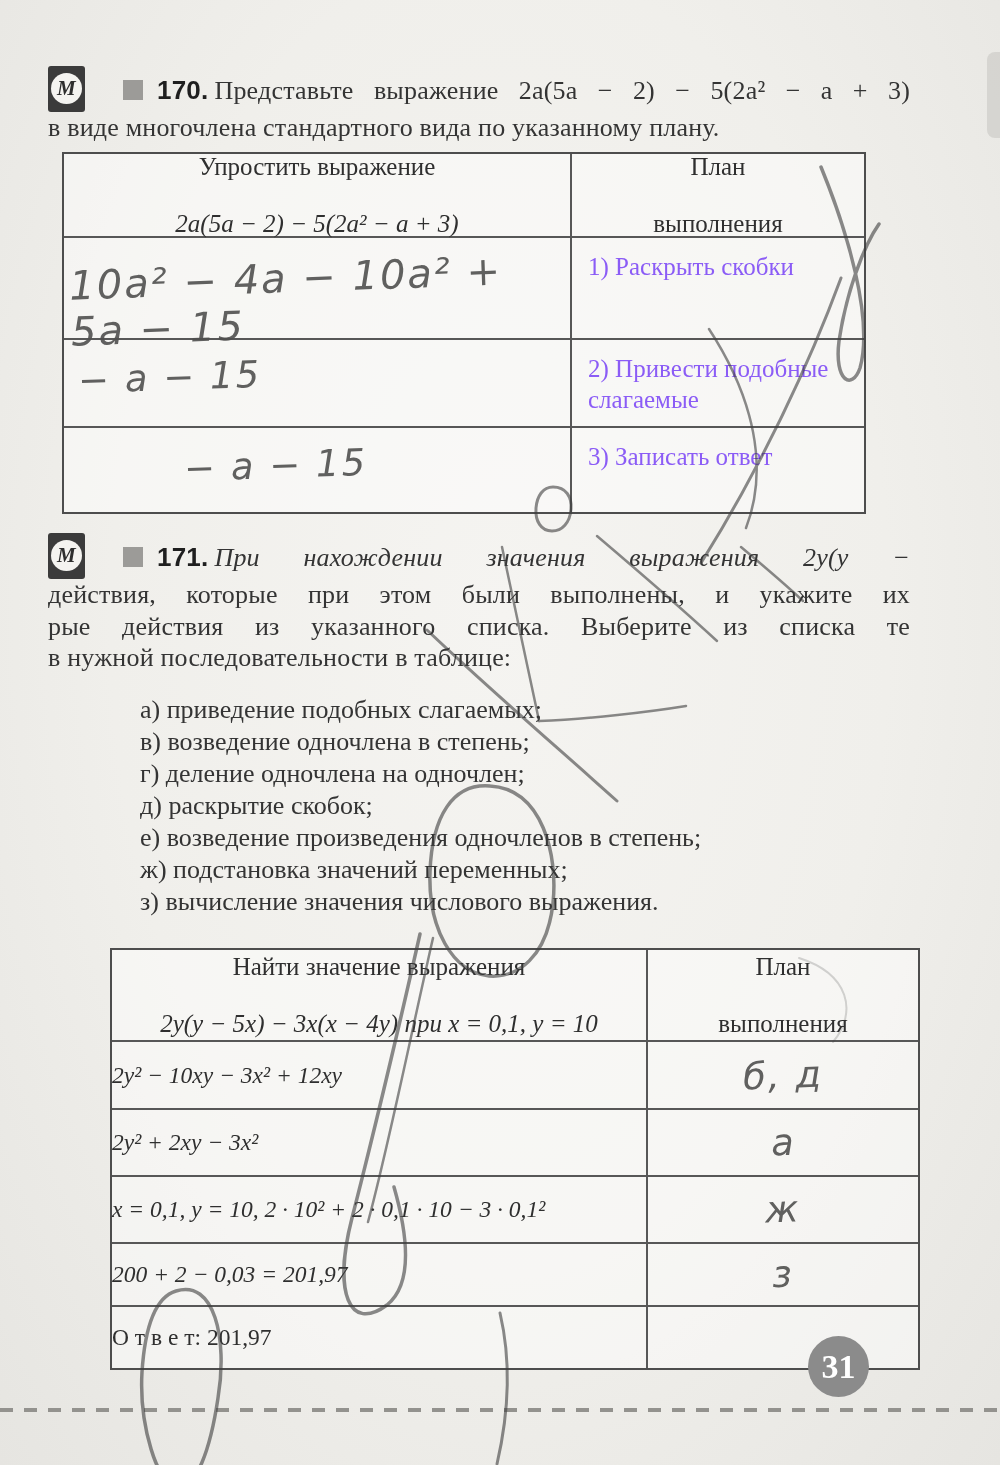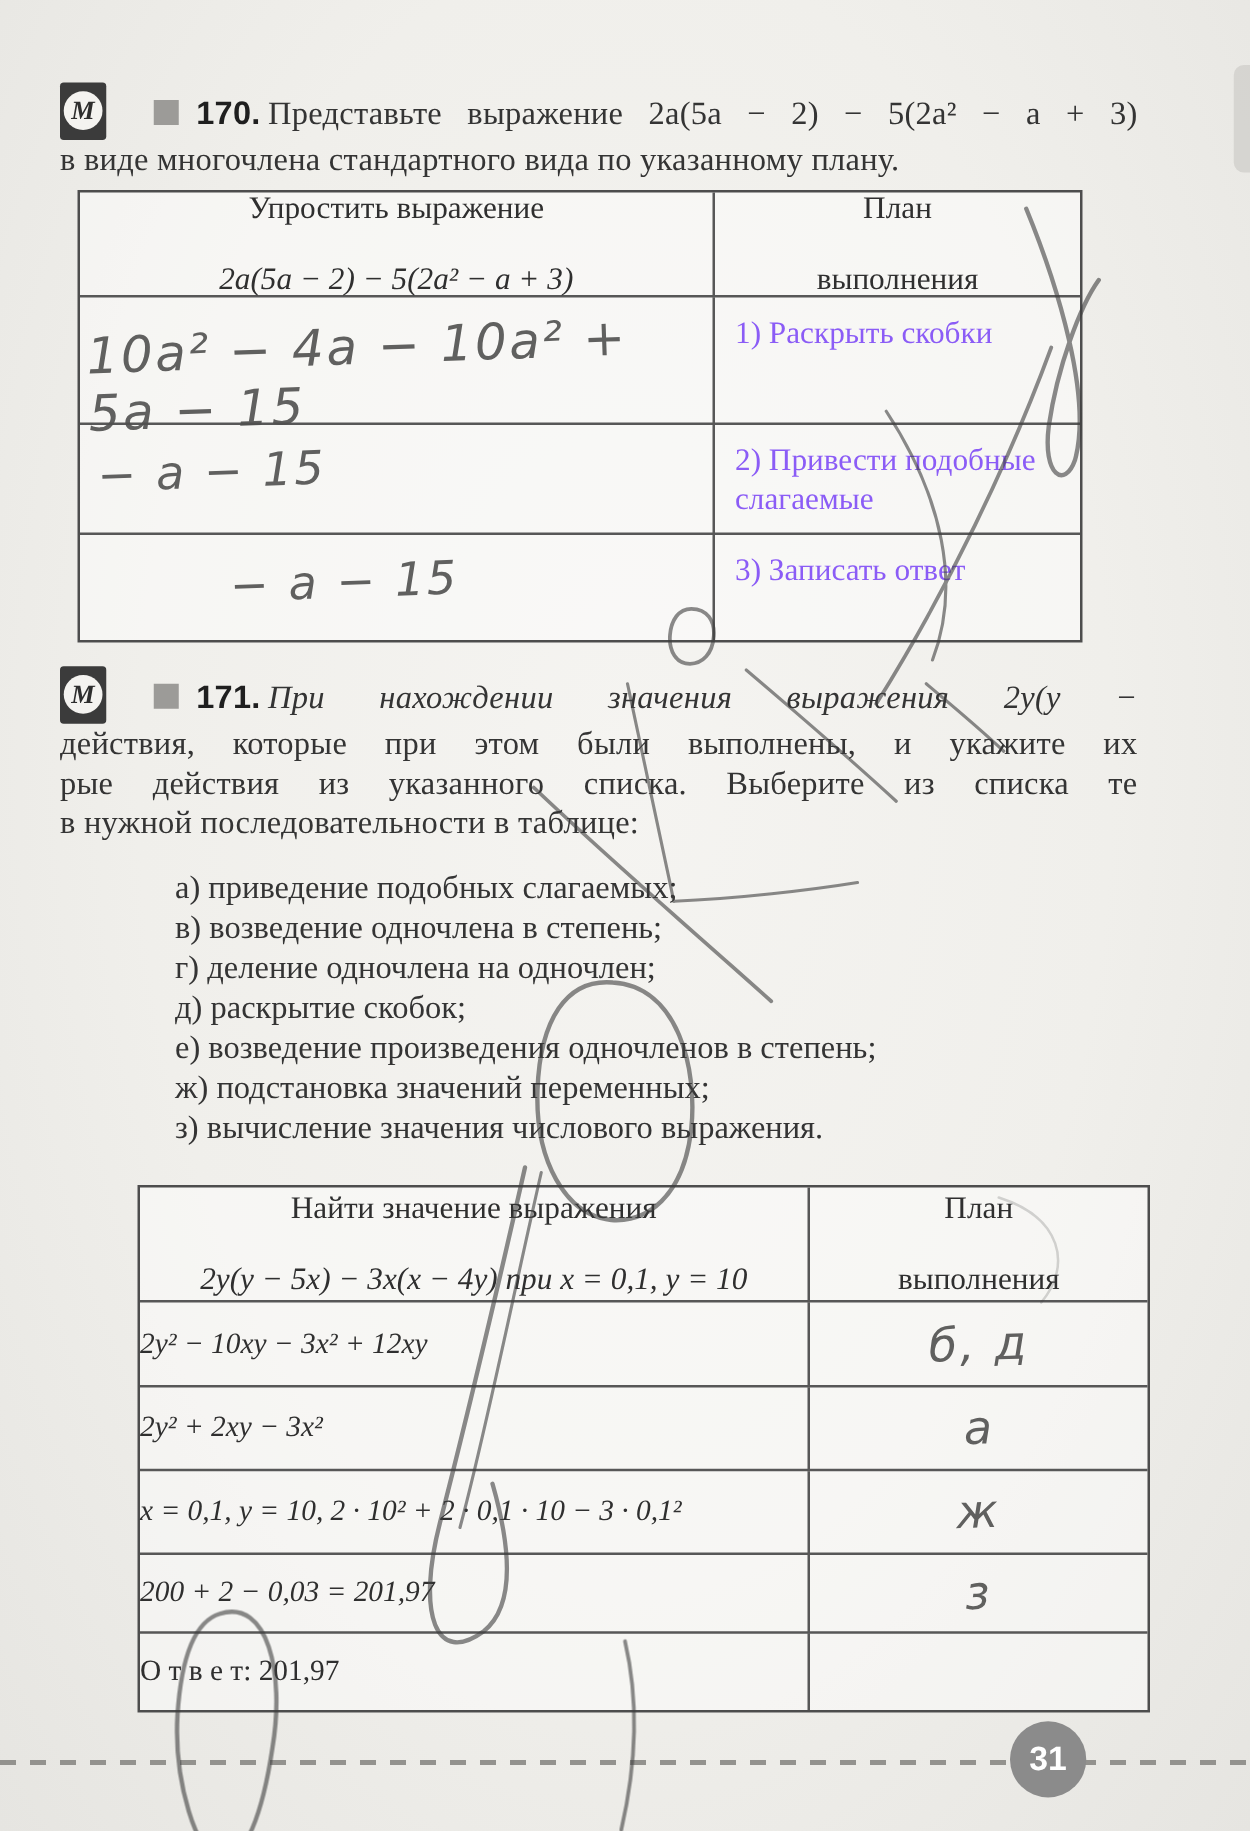--- a/index.html
+++ b/index.html
@@ -37,23 +37,23 @@
   .hand{font-family:"DejaVu Sans",sans-serif;font-style:italic;color:#50504f;
         transform:rotate(-2deg);letter-spacing:2px;display:inline-block;opacity:.9;}
   .h-r1{font-size:40px;margin:16px 0 0 6px;}
   .h-r2{font-size:37px;margin:16px 0 0 14px;}
   .h-r3{font-size:37px;margin:16px 0 0 120px;}
   .handcell{display:flex;align-items:center;justify-content:center;}
   .h-ans{font-size:37px;}
   
   .dashline{position:absolute;left:0;top:1408px;width:1000px;height:4px;z-index:1;
     background:repeating-linear-gradient(90deg,#93928e 0 13px,transparent 13px 24px);}
-  .pagenum{position:absolute;left:808px;top:1377px;width:61px;height:61px;border-radius:50%;
+  .pagenum{position:absolute;left:808px;top:1336px;width:61px;height:61px;border-radius:50%;
     background:#8b8b8b;z-index:2;display:flex;align-items:center;justify-content:center;
-    font-family:Liberation Sans, sans-serif;font-weight:bold;font-size:27px;color:#ffffff;}
+    font-family:Liberation Serif, serif;font-weight:bold;font-size:34px;color:#ffffff;}
   .scan-edge{position:absolute;right:0;top:52px;width:13px;height:86px;background:#cfcecا;
     background:#cfceca;border-radius:8px 0 0 8px;opacity:.75;}
   .scribbles{position:absolute;left:0;top:0;z-index:5;pointer-events:none;}
 </style>
 </head>
 <body>
 
 <div class="ex" style="top:66px;">
   <div class="jline">
     <span class="m-icon"><span class="m-circle">М</span></span><span class="bullet"></span><span class="exnum">170.</span><span>Представьте выражение 2a(5a − 2) − 5(2a² − a + 3)</span>

